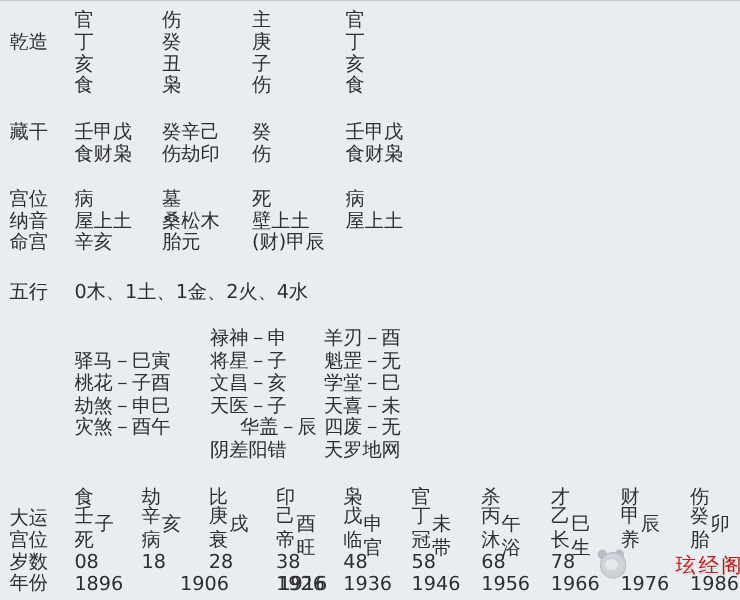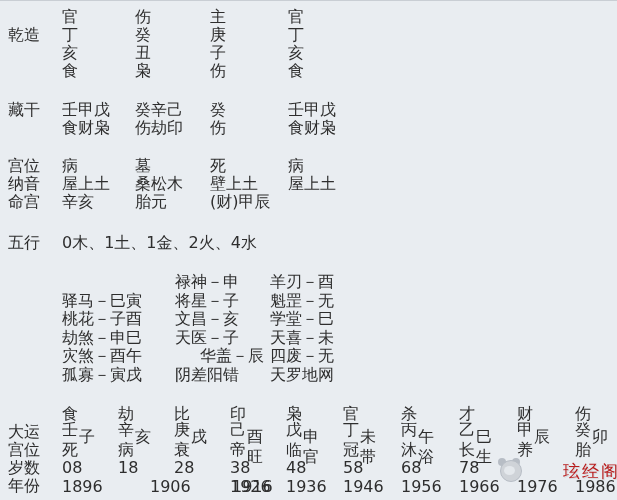--- a/index.html
+++ b/index.html
@@ -118,21 +118,20 @@
   <div class="abs" style="left:270px;top:309px;">学堂－巳</div>
 
   <div class="abs" style="left:62px;top:328px;">劫煞－申巳</div>
   <div class="abs" style="left:175px;top:328px;">天医－子</div>
   <div class="abs" style="left:270px;top:328px;">天喜－未</div>
 
   <div class="abs" style="left:62px;top:346px;">灾煞－酉午</div>
   <div class="abs" style="left:175px;top:346px;margin-left:25px;">华盖－辰</div>
   <div class="abs" style="left:270px;top:346px;">四废－无</div>
 
-  <div class="abs" style="left:62px;top:365px;">孤寡－寅戌</div>
   <div class="abs" style="left:175px;top:365px;">阴差阳错</div>
   <div class="abs" style="left:270px;top:365px;">天罗地网</div>
 
   <div class="abs" style="left:8px;top:422px;">大运</div>
   <div class="abs" style="left:8px;top:440px;">宫位</div>
   <div class="abs" style="left:8px;top:458px;">岁数</div>
   <div class="abs" style="left:8px;top:476px;text-align:center;">年份</div>
 
   <div class="abs" style="left:62px;top:404px;">食</div>
   <div class="abs stagger" style="left:62px;top:420px;"><span class="ch ch0">壬</span><span class="ch ch1">子</span></div>

